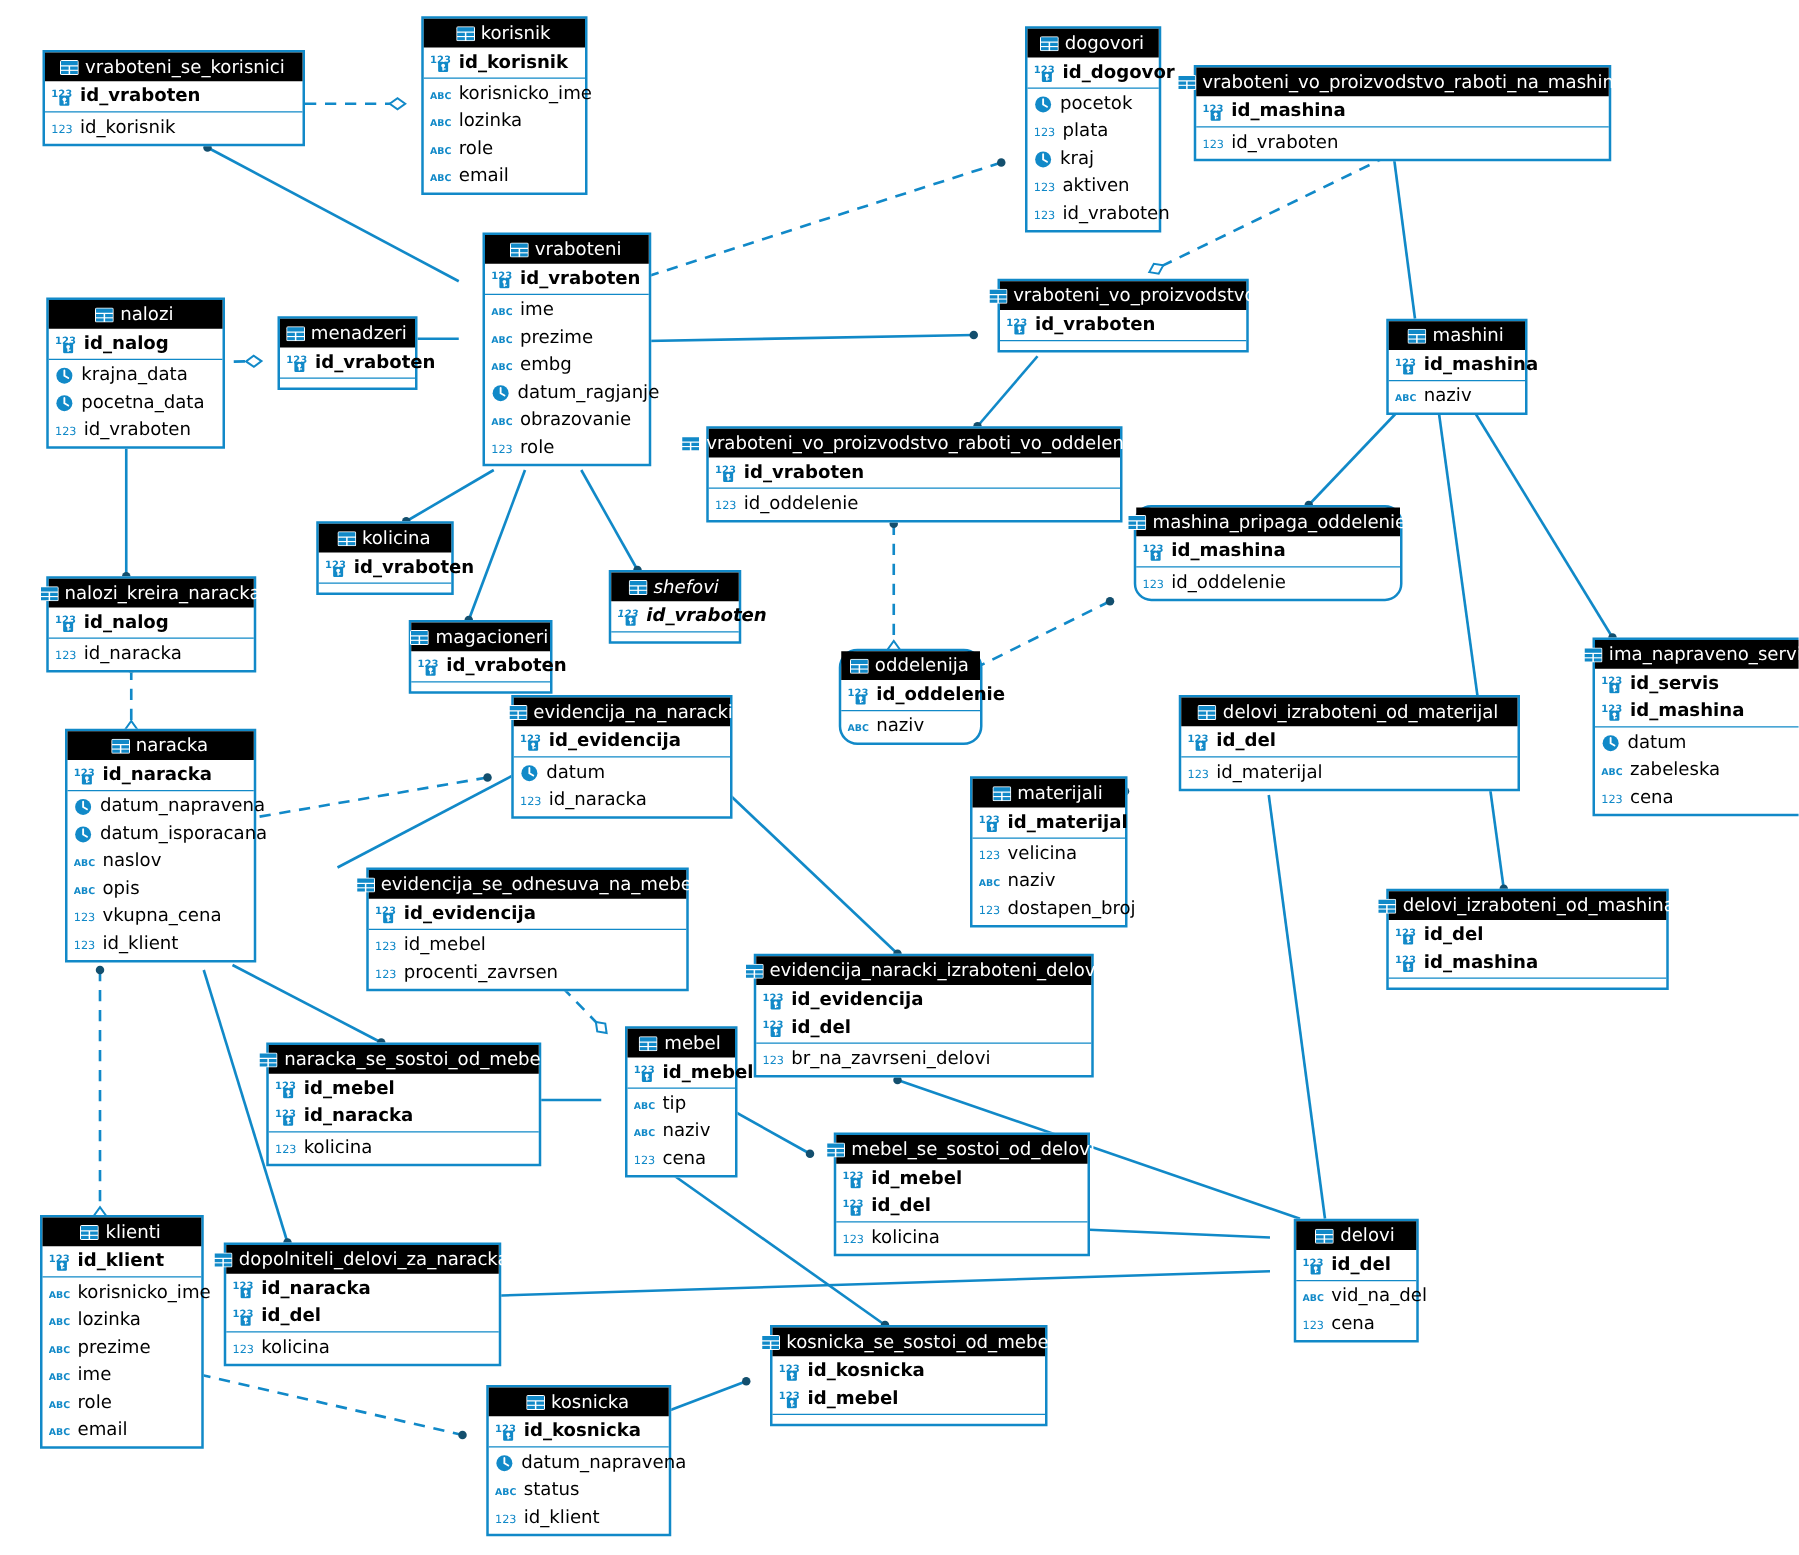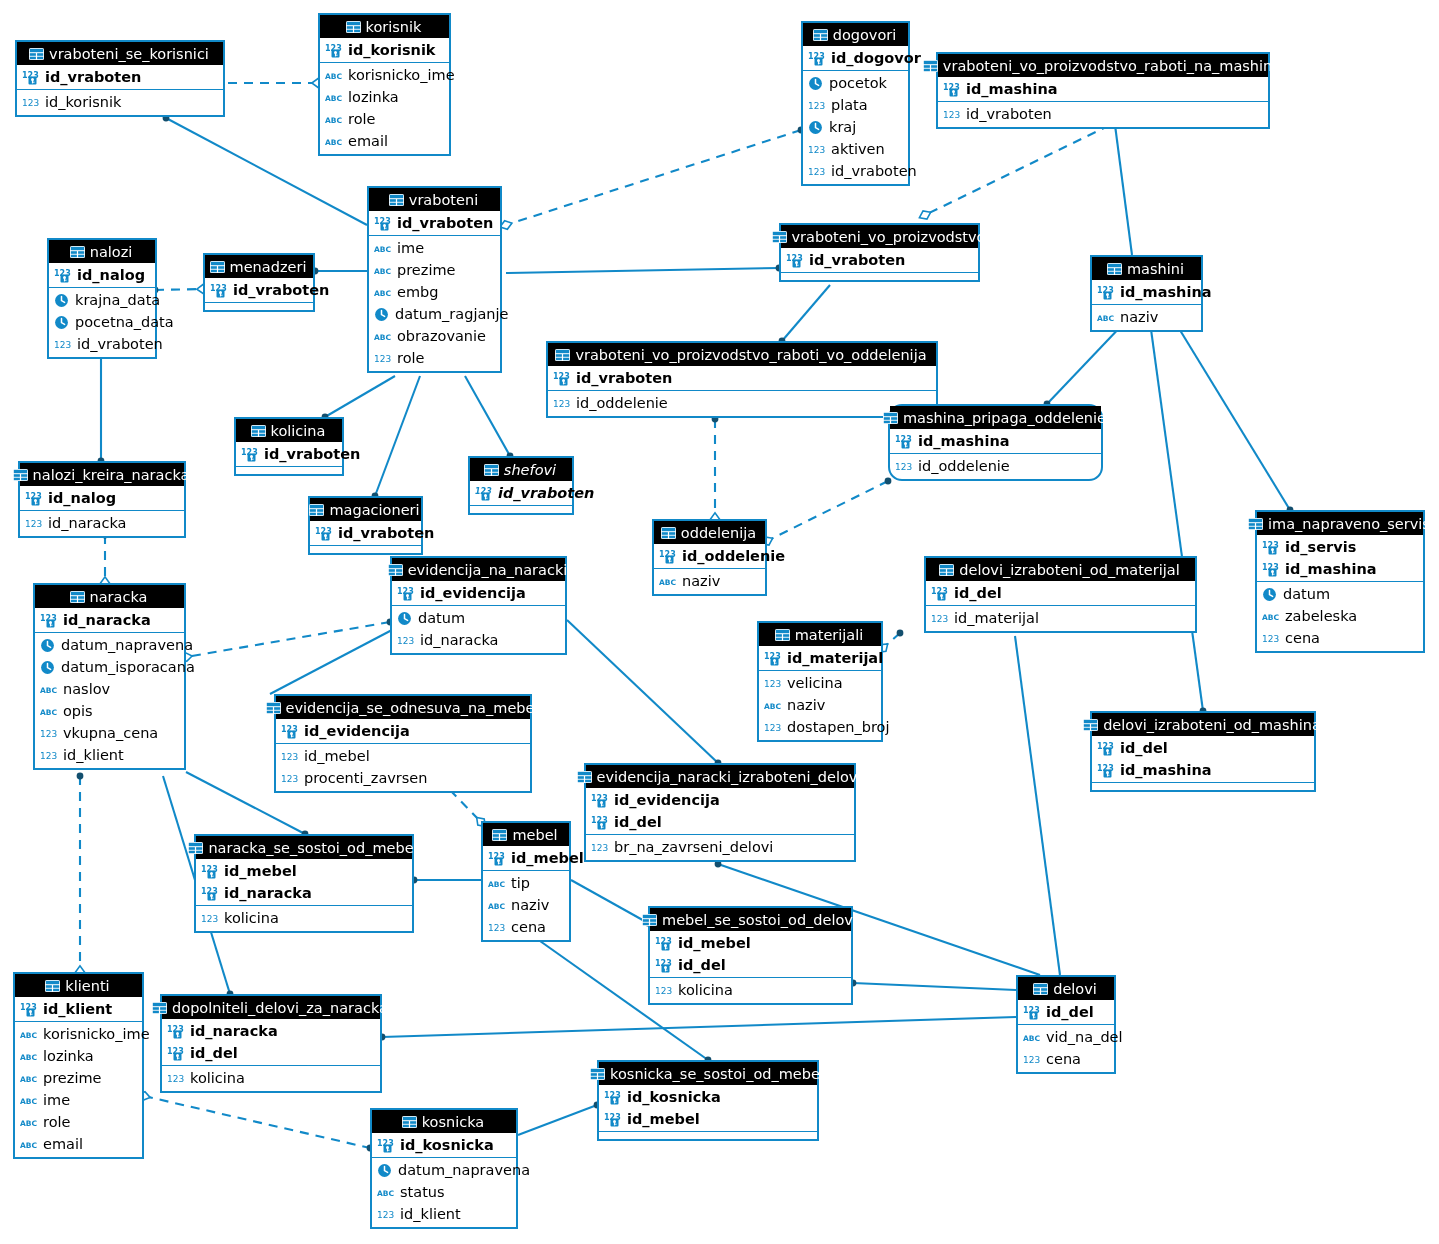--- a/index.html
+++ b/index.html
@@ -19,20 +19,21 @@
     position: absolute;
     top: 0; left: 0;
     width: 1439px; height: 1244px;
     pointer-events: none;
   }
   .entity {
     position: absolute;
     background: #ffffff;
     border: 2px solid #1189c8;
     z-index: 5;
+    margin-left: 19px;
   }
   .ent-title {
     background: #000000;
     color: #ffffff;
     font-size: 14.5px;
     line-height: 22px;
     height: 23px;
     padding: 0 7px 0 5px;
     text-align: center;
     white-space: nowrap;
@@ -577,21 +578,21 @@
         <div class="row">
           <span class="ico">
             <svg width="18" height="15" viewBox="0 0 18 15">
               <text x="0" y="11" font-family="DejaVu Sans, sans-serif" font-size="7.5" font-weight="bold" fill="#1189c8">ABC</text>
             </svg>
           </span>
           <span>naziv</span>
         </div>
       </div>
     </div>
-    <div class="entity" style="left: 47px; top: 238px; width: 110px;">
+    <div class="entity" style="left: 18px; top: 238px; width: 143px;">
       <div class="ent-title">
         <span class="ico tbl-ico">
           <svg width="15" height="12" viewBox="0 0 15 12">
             <rect x="0" y="0" width="15" height="12" rx="1.5" fill="#ffffff"></rect>
             <rect x="0.8" y="0.8" width="13.4" height="3.4" fill="#1189c8"></rect>
             <rect x="0.8" y="5.2" width="6.1" height="2.6" fill="#1189c8"></rect>
             <rect x="8.1" y="5.2" width="6.1" height="2.6" fill="#1189c8"></rect>
             <rect x="0.8" y="8.7" width="6.1" height="2.5" fill="#1189c8"></rect>
             <rect x="8.1" y="8.7" width="6.1" height="2.5" fill="#1189c8"></rect>
           </svg>
@@ -664,21 +665,21 @@
               <circle cx="10.5" cy="9.4" r="1.5" fill="#ffffff"></circle>
               <rect x="9.9" y="10.2" width="1.2" height="3.2" fill="#ffffff"></rect>
               <rect x="11.1" y="11.7" width="1.4" height="1" fill="#ffffff"></rect>
             </svg>
           </span>
           <span>id_vraboten</span>
         </div>
       </div>
       <div class="fields-block"></div>
     </div>
-    <div class="entity" style="left: 546px; top: 341px; width: 392px;">
+    <div class="entity" style="left: 546px; top: 341px; width: 333px;">
       <div class="ent-title">
         <span class="ico tbl-ico">
           <svg width="15" height="12" viewBox="0 0 15 12">
             <rect x="0" y="0" width="15" height="12" rx="1.5" fill="#ffffff"></rect>
             <rect x="0.8" y="0.8" width="13.4" height="3.4" fill="#1189c8"></rect>
             <rect x="0.8" y="5.2" width="6.1" height="2.6" fill="#1189c8"></rect>
             <rect x="8.1" y="5.2" width="6.1" height="2.6" fill="#1189c8"></rect>
             <rect x="0.8" y="8.7" width="6.1" height="2.5" fill="#1189c8"></rect>
             <rect x="8.1" y="8.7" width="6.1" height="2.5" fill="#1189c8"></rect>
           </svg>
@@ -871,21 +872,21 @@
         <div class="row">
           <span class="ico">
             <svg width="18" height="15" viewBox="0 0 18 15">
               <text x="0" y="11" font-family="DejaVu Sans, sans-serif" font-size="9" fill="#1189c8">123</text>
             </svg>
           </span>
           <span>id_naracka</span>
         </div>
       </div>
     </div>
-    <div class="entity" style="left: 652px; top: 519px; width: 115px;">
+    <div class="entity" style="left: 652px; top: 519px; width: 115px; border-radius: 15px;">
       <div class="ent-title">
         <span class="ico tbl-ico">
           <svg width="15" height="12" viewBox="0 0 15 12">
             <rect x="0" y="0" width="15" height="12" rx="1.5" fill="#ffffff"></rect>
             <rect x="0.8" y="0.8" width="13.4" height="3.4" fill="#1189c8"></rect>
             <rect x="0.8" y="5.2" width="6.1" height="2.6" fill="#1189c8"></rect>
             <rect x="8.1" y="5.2" width="6.1" height="2.6" fill="#1189c8"></rect>
             <rect x="0.8" y="8.7" width="6.1" height="2.5" fill="#1189c8"></rect>
             <rect x="8.1" y="8.7" width="6.1" height="2.5" fill="#1189c8"></rect>
           </svg>

